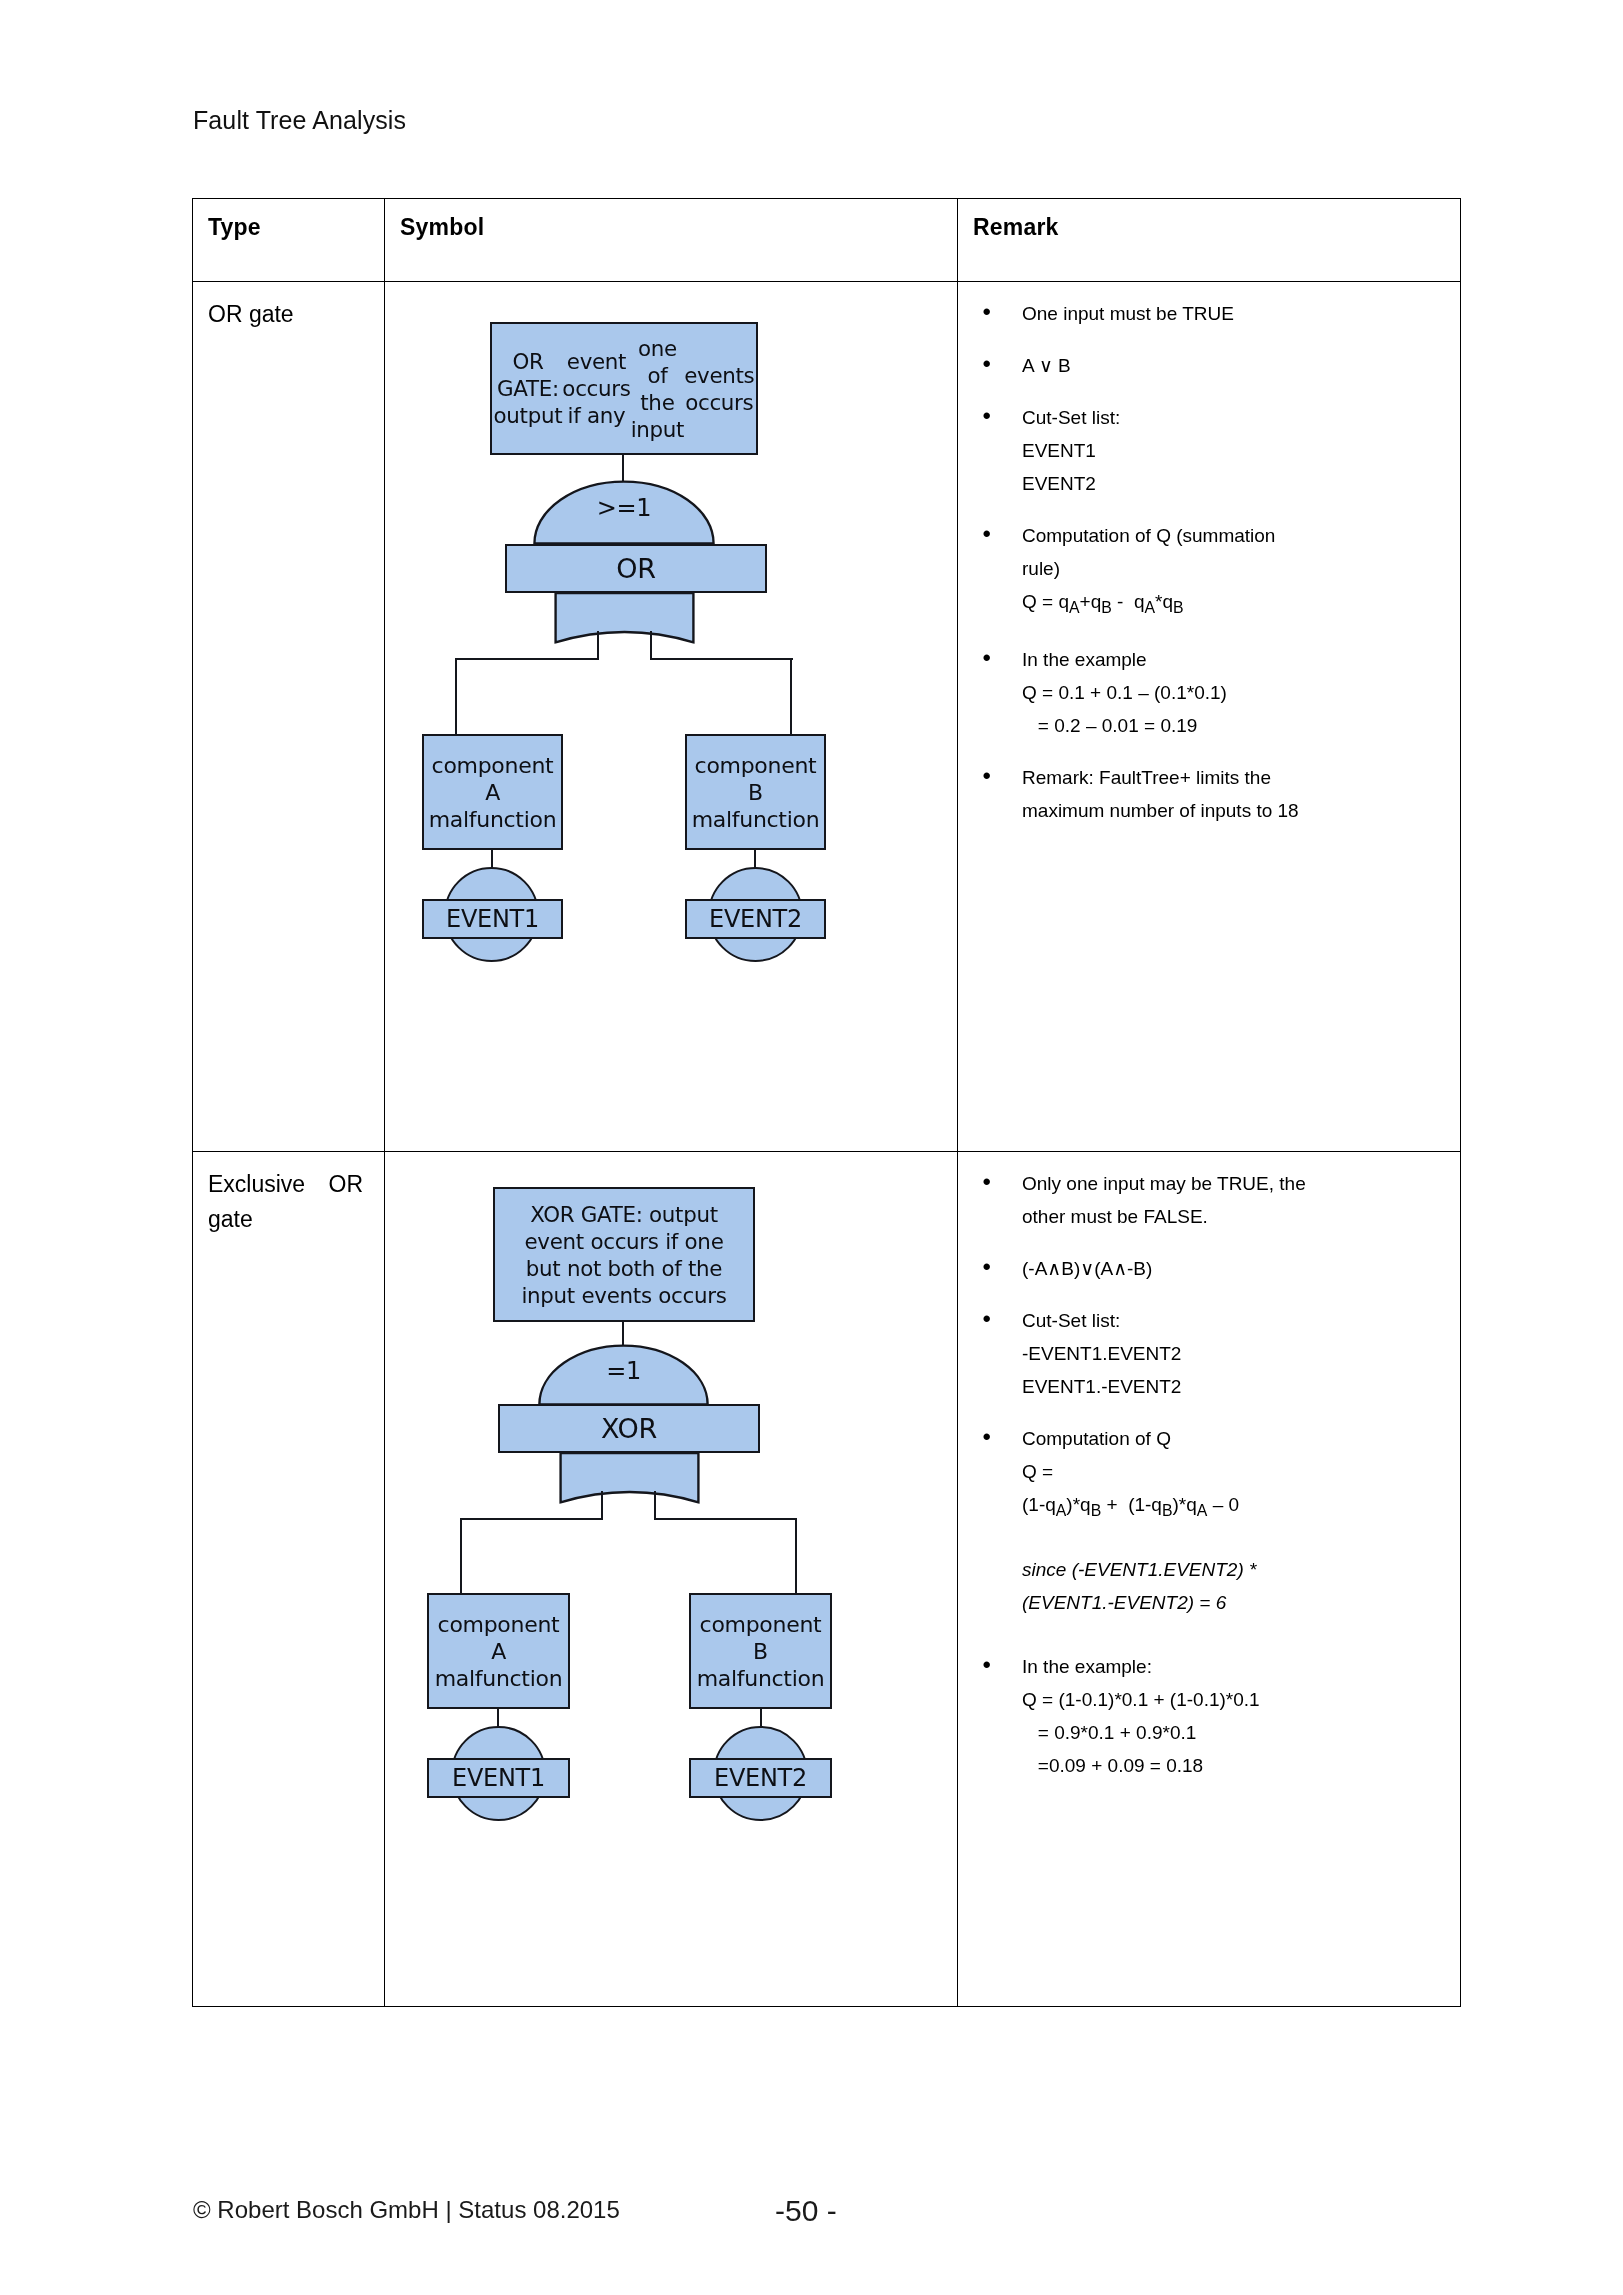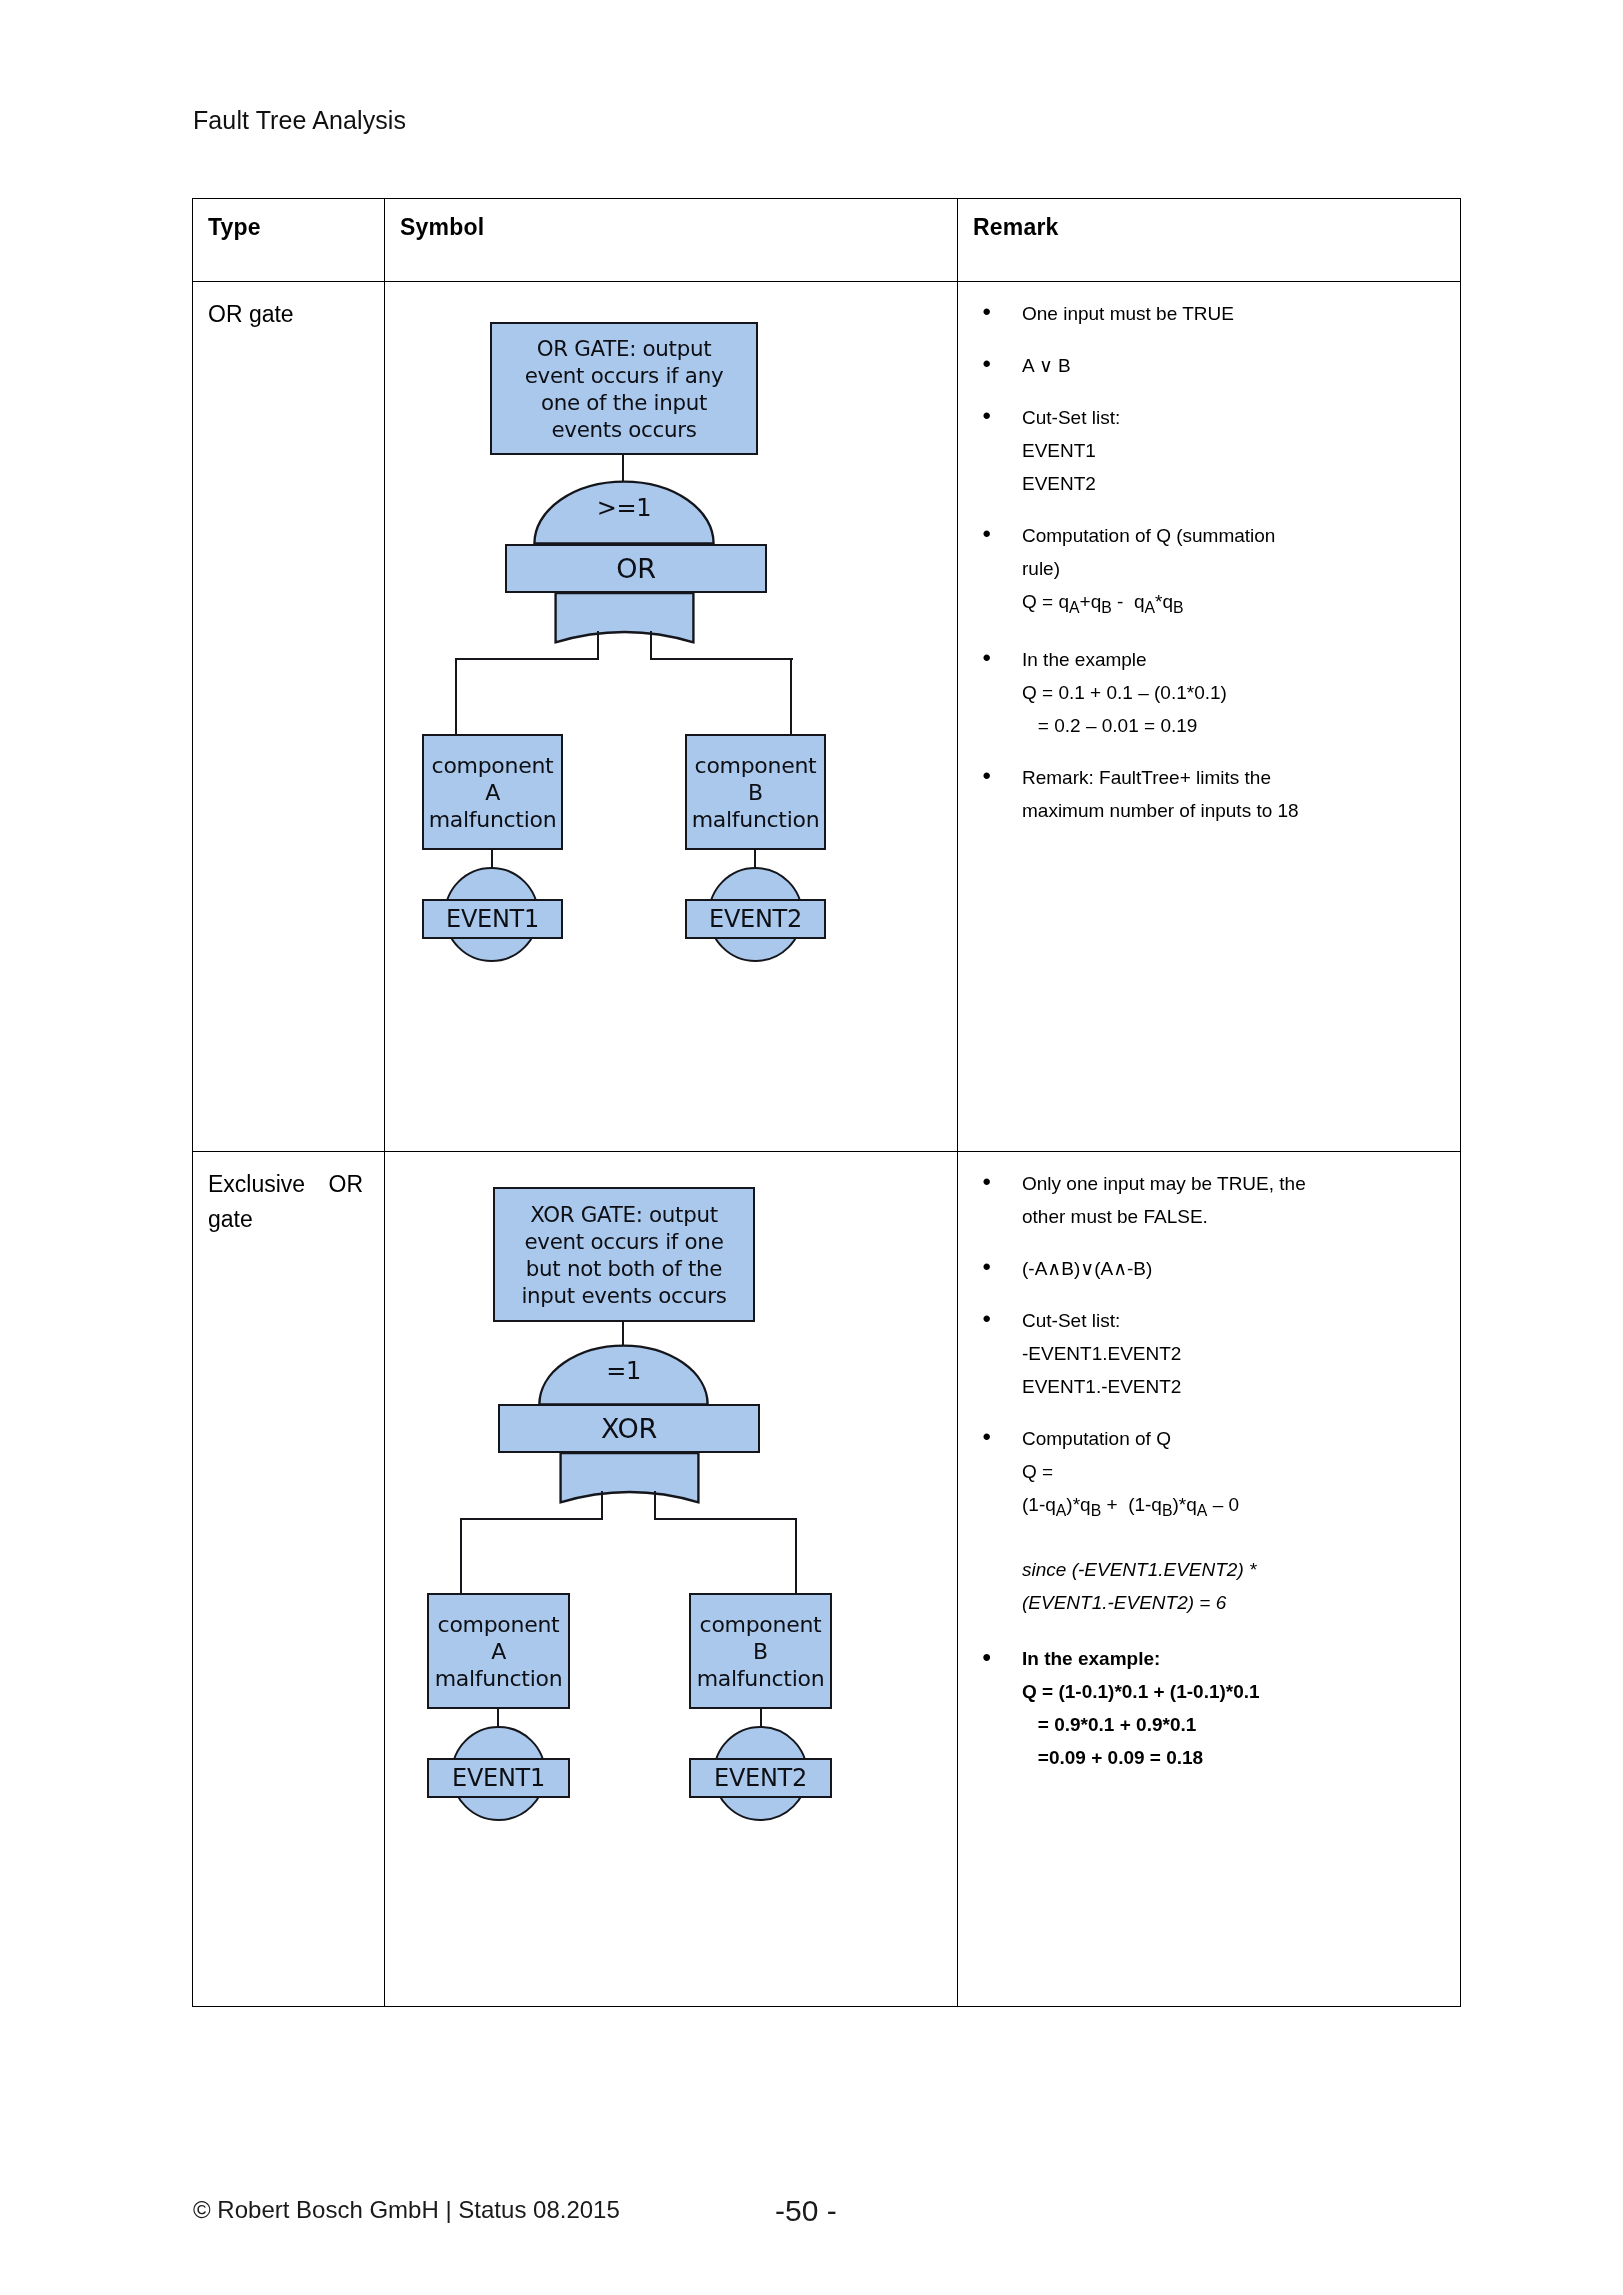--- a/index.html
+++ b/index.html
@@ -167,21 +167,21 @@
     <tbody>
 
       <tr>
         <td class="type-cell">
           <div class="plain">OR gate</div>
         </td>
 
         <td class="col-symbol symbol-cell" style="height:839px;">
           <div class="diagram">
 
-            <div class="ft-box comment" style="left:105px; top:40px; width:268px; height:133px; flex-direction:column;">
+            <div class="ft-box comment" style="left:105px; top:40px; width:268px; height:133px; flex-direction:row;">
               <span>OR GATE: output</span>
               <span>event occurs if any</span>
               <span>one of the input</span>
               <span>events occurs</span>
             </div>
 
             <div class="ft-line" style="left:237px; top:173px; width:2.4px; height:27px;"></div>
 
             <svg class="ft-svg" style="left:147px; top:198px;" width="184" height="65" viewBox="0 0 232 82">
               <path d="M 3 80 A 113 78 0 0 1 229 80 Z" fill="#aac8ec" stroke="#14161c" stroke-width="3"></path>
@@ -329,21 +329,21 @@
               <span class="ln">-EVENT1.EVENT2</span>
               <span class="ln">EVENT1.-EVENT2</span>
             </li>
             <li>
               <span class="ln">Computation of Q</span>
               <span class="ln">Q =</span>
               <span class="ln">(1-q<sub>A</sub>)*q<sub>B</sub> +  (1-q<sub>B</sub>)*q<sub>A</sub> – 0</span>
               <span class="ln ital gap">since (-EVENT1.EVENT2) *</span>
               <span class="ln ital">(EVENT1.-EVENT2) = 6</span>
             </li>
-            <li style="margin-top:23px;font-weight:bold;">
+            <li style="margin-top:31px;">
               <span class="ln">In the example:</span>
               <span class="ln">Q = (1-0.1)*0.1 + (1-0.1)*0.1</span>
               <span class="ln">   = 0.9*0.1 + 0.9*0.1</span>
               <span class="ln">   =0.09 + 0.09 = 0.18</span>
             </li>
           </ul>
         </td>
       </tr>
     </tbody>
   </table>

